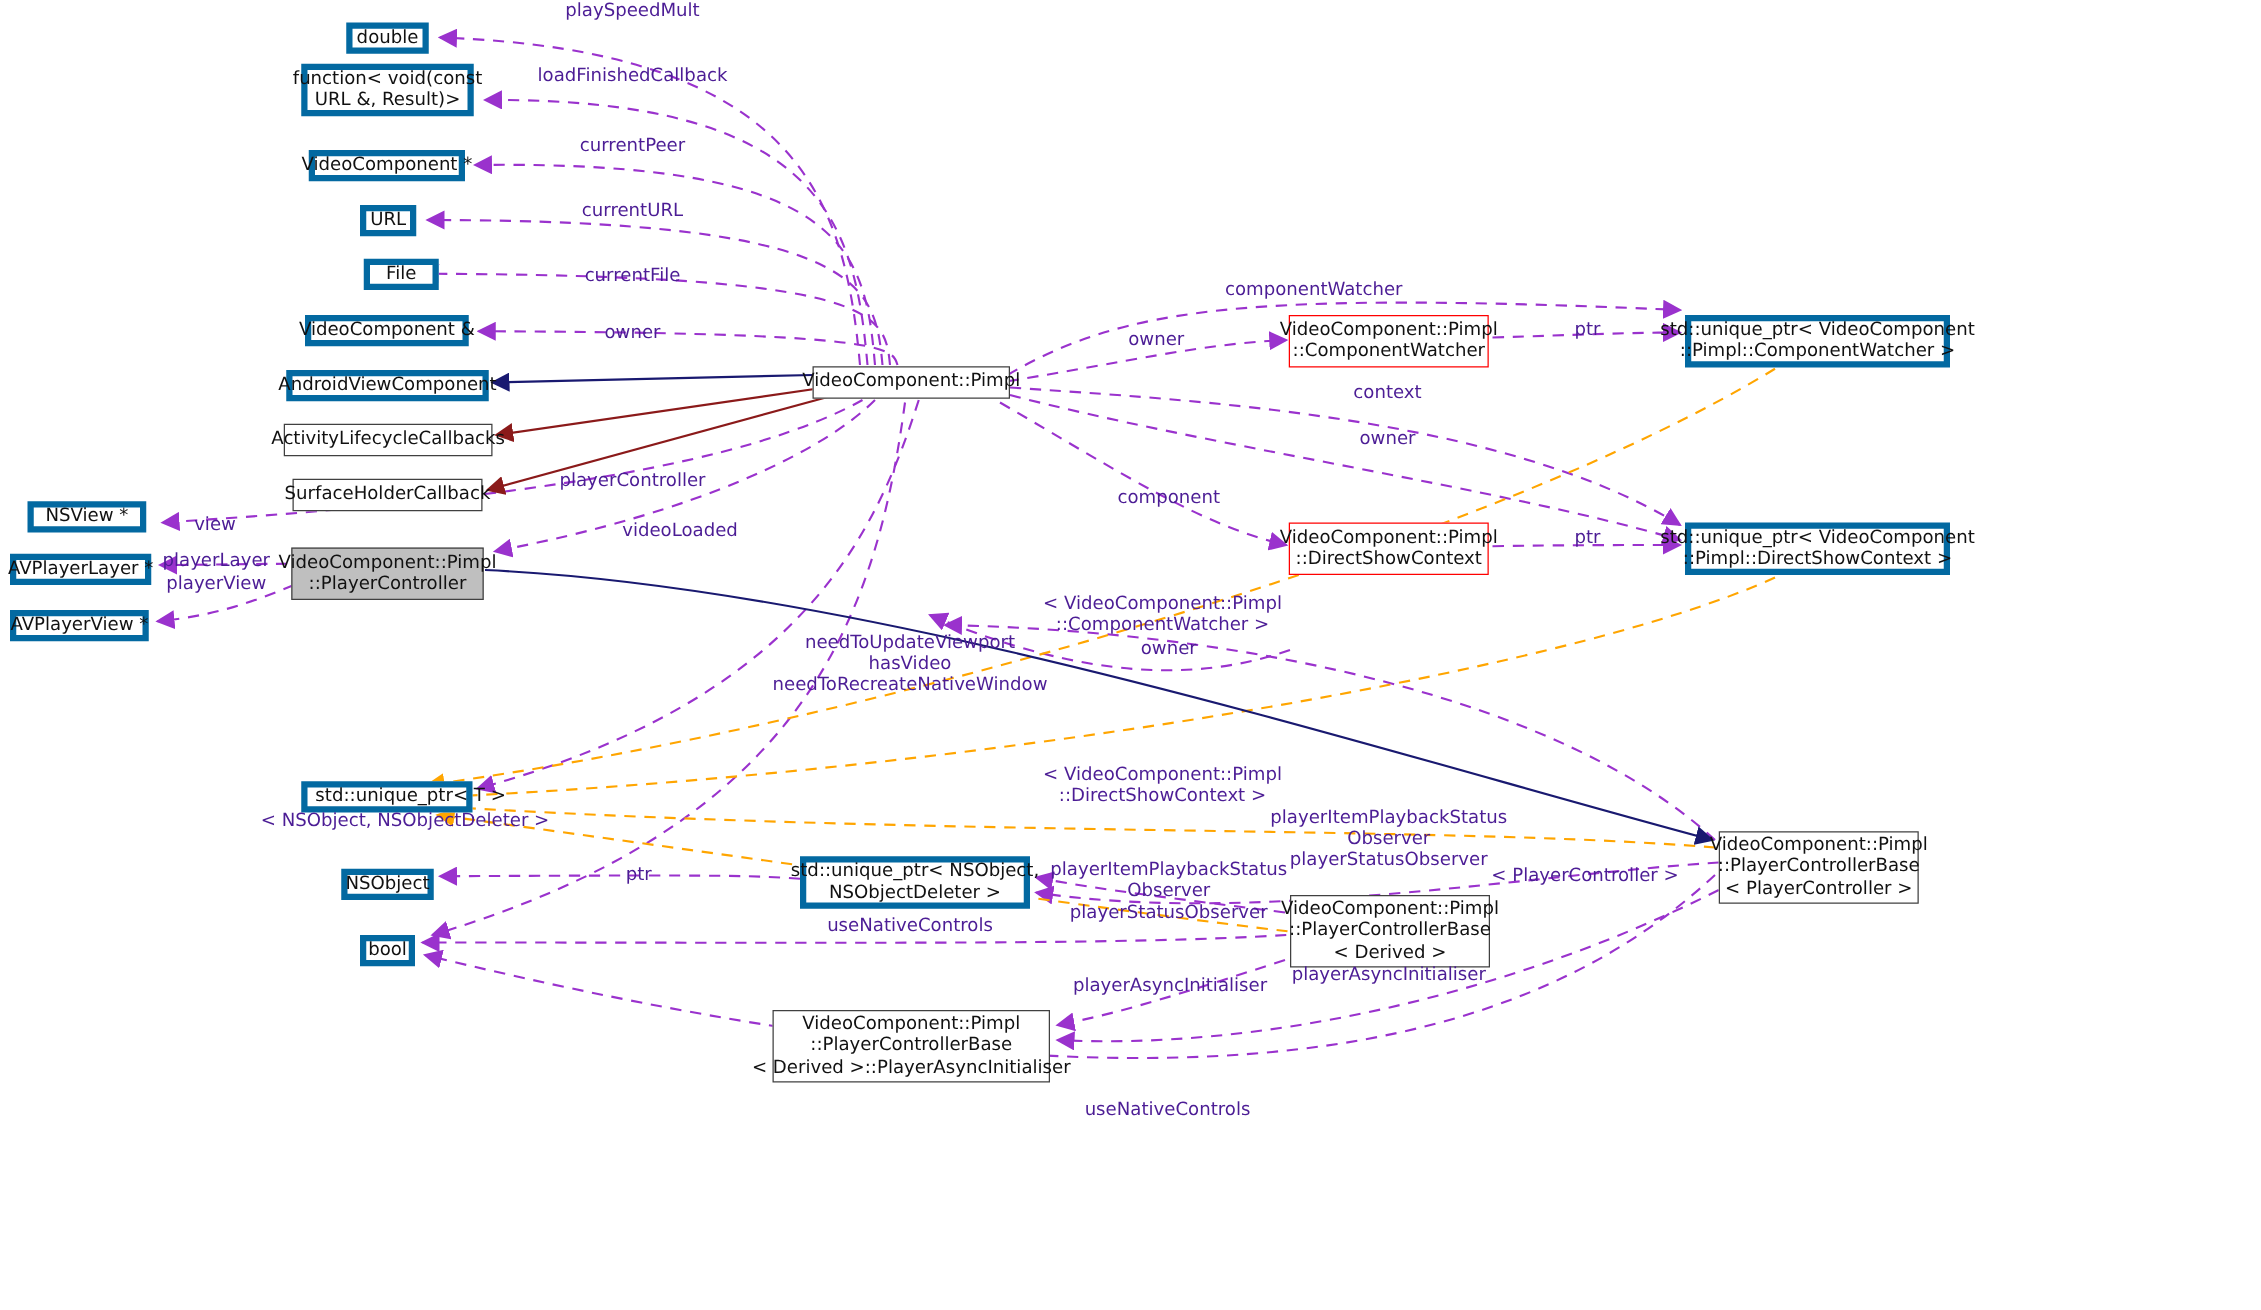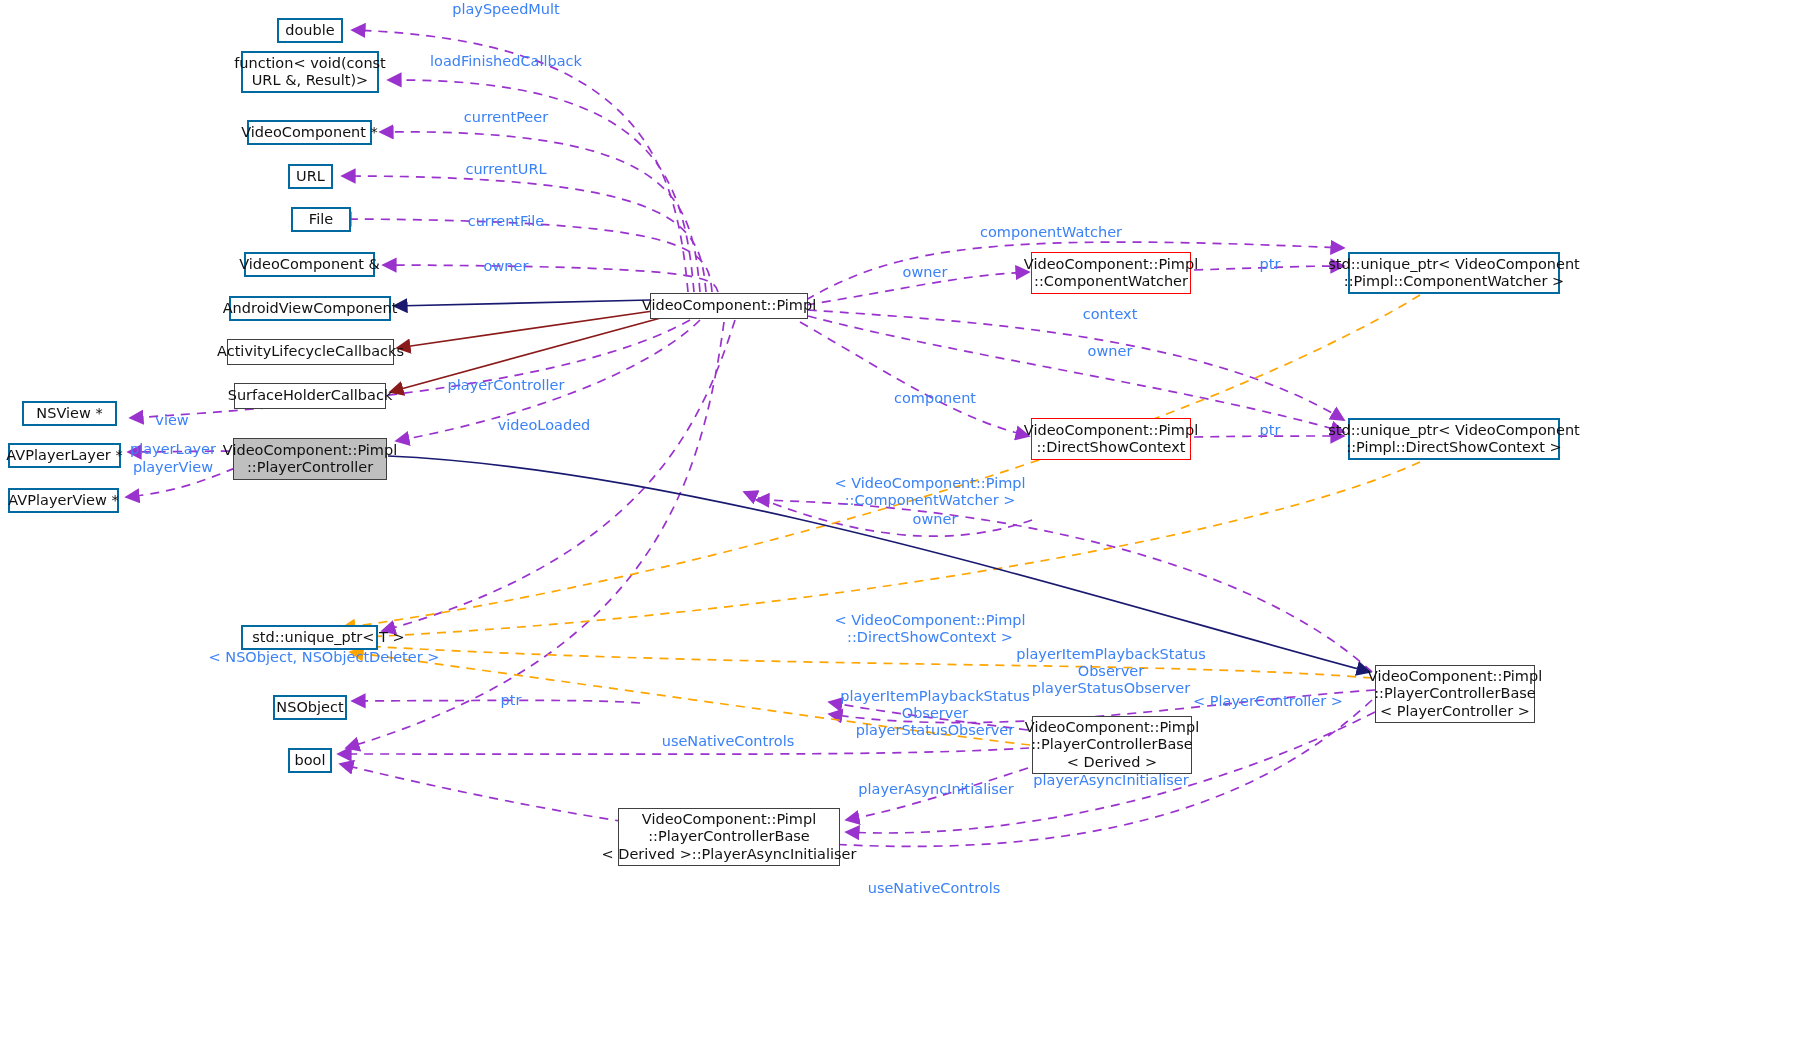--- a/index.html
+++ b/index.html
@@ -2,26 +2,26 @@
 <html><head>
 <meta charset="utf-8">
 <style>
   html,body{margin:0;padding:0;background:#ffffff;}
   body{width:1809px;height:1048px;position:relative;overflow:hidden;
        font-family:"DejaVu Sans","Liberation Sans",sans-serif;}
   #stage{position:absolute;left:0;top:0;width:1809px;height:1048px;}
   svg.edges{position:absolute;left:0;top:0;width:1809px;height:1048px;pointer-events:none;}
   .node{position:absolute;box-sizing:border-box;display:flex;align-items:center;
         justify-content:center;text-align:center;background:#ffffff;
-        border:2px solid #0369a1;font-size:14.5px;color:#111111;line-height:1.18;
+        border:5px solid #0369a1;font-size:14.5px;color:#111111;line-height:1.18;
         padding:2px 6px;white-space:pre;}
   .node.dark{border:1.6px solid #404040;}
   .node.red{border:1.6px solid #ff0000;}
   .node.current{background:#bfbfbf;border:1.6px solid #404040;}
-  .elabel{position:absolute;font-size:14.5px;color:#3b82f6;line-height:1.18;
+  .elabel{position:absolute;font-size:14.5px;color:#4c1d95;line-height:1.18;
           text-align:center;white-space:pre;transform:translateX(-50%);}
 </style>
 </head>
 <body>
 
 <div id="stage">
 
   <svg class="edges" viewBox="0 0 1809 1048">
     <defs>
       <marker id="ap" markerWidth="9" markerHeight="9" refX="8" refY="4.5" orient="auto">
@@ -113,20 +113,22 @@
   <div class="node plain" style="left:273px;top:695px;width:74px;height:25px;">NSObject</div>
   <div class="node plain" style="left:288px;top:748px;width:44px;height:25px;">bool</div>
   <div class="node red" style="left:1031px;top:252px;width:160px;height:42px;">VideoComponent::Pimpl
 ::ComponentWatcher</div>
   <div class="node red" style="left:1031px;top:418px;width:160px;height:42px;">VideoComponent::Pimpl
 ::DirectShowContext</div>
   <div class="node plain" style="left:1348px;top:252px;width:212px;height:42px;">std::unique_ptr&lt; VideoComponent
 ::Pimpl::ComponentWatcher &gt;</div>
   <div class="node plain" style="left:1348px;top:418px;width:212px;height:42px;">std::unique_ptr&lt; VideoComponent
 ::Pimpl::DirectShowContext &gt;</div>
+  <div class="node plain" style="left:640px;top:685px;width:184px;height:42px;">std::unique_ptr&lt; NSObject,
+NSObjectDeleter &gt;</div>
   <div class="node dark" style="left:1375px;top:665px;width:160px;height:58px;">VideoComponent::Pimpl
 ::PlayerControllerBase
 &lt; PlayerController &gt;</div>
   <div class="node dark" style="left:1032px;top:716px;width:160px;height:58px;">VideoComponent::Pimpl
 ::PlayerControllerBase
 &lt; Derived &gt;</div>
   <div class="node dark" style="left:618px;top:808px;width:222px;height:58px;">VideoComponent::Pimpl
 ::PlayerControllerBase
 &lt; Derived &gt;::PlayerAsyncInitialiser</div>
 
@@ -144,20 +146,23 @@
   <div class="elabel" style="left:1051px;top:224px;">componentWatcher</div>
   <div class="elabel" style="left:925px;top:264px;">owner</div>
   <div class="elabel" style="left:1270px;top:256px;">ptr</div>
   <div class="elabel" style="left:1110px;top:306px;">context</div>
   <div class="elabel" style="left:1110px;top:343px;">owner</div>
   <div class="elabel" style="left:935px;top:390px;">component</div>
   <div class="elabel" style="left:1270px;top:422px;">ptr</div>
   <div class="elabel" style="left:930px;top:475px;">&lt; VideoComponent::Pimpl
 ::ComponentWatcher &gt;</div>
   <div class="elabel" style="left:935px;top:511px;">owner</div>
+  <div class="elabel" style="left:728px;top:506px;">needToUpdateViewport
+hasVideo
+needToRecreateNativeWindow</div>
   <div class="elabel" style="left:930px;top:612px;">&lt; VideoComponent::Pimpl
 ::DirectShowContext &gt;</div>
   <div class="elabel" style="left:324px;top:649px;">&lt; NSObject, NSObjectDeleter &gt;</div>
   <div class="elabel" style="left:511px;top:692px;">ptr</div>
   <div class="elabel" style="left:1111px;top:646px;">playerItemPlaybackStatus
 Observer
 playerStatusObserver</div>
   <div class="elabel" style="left:935px;top:688px;">playerItemPlaybackStatus
 Observer
 playerStatusObserver</div>

